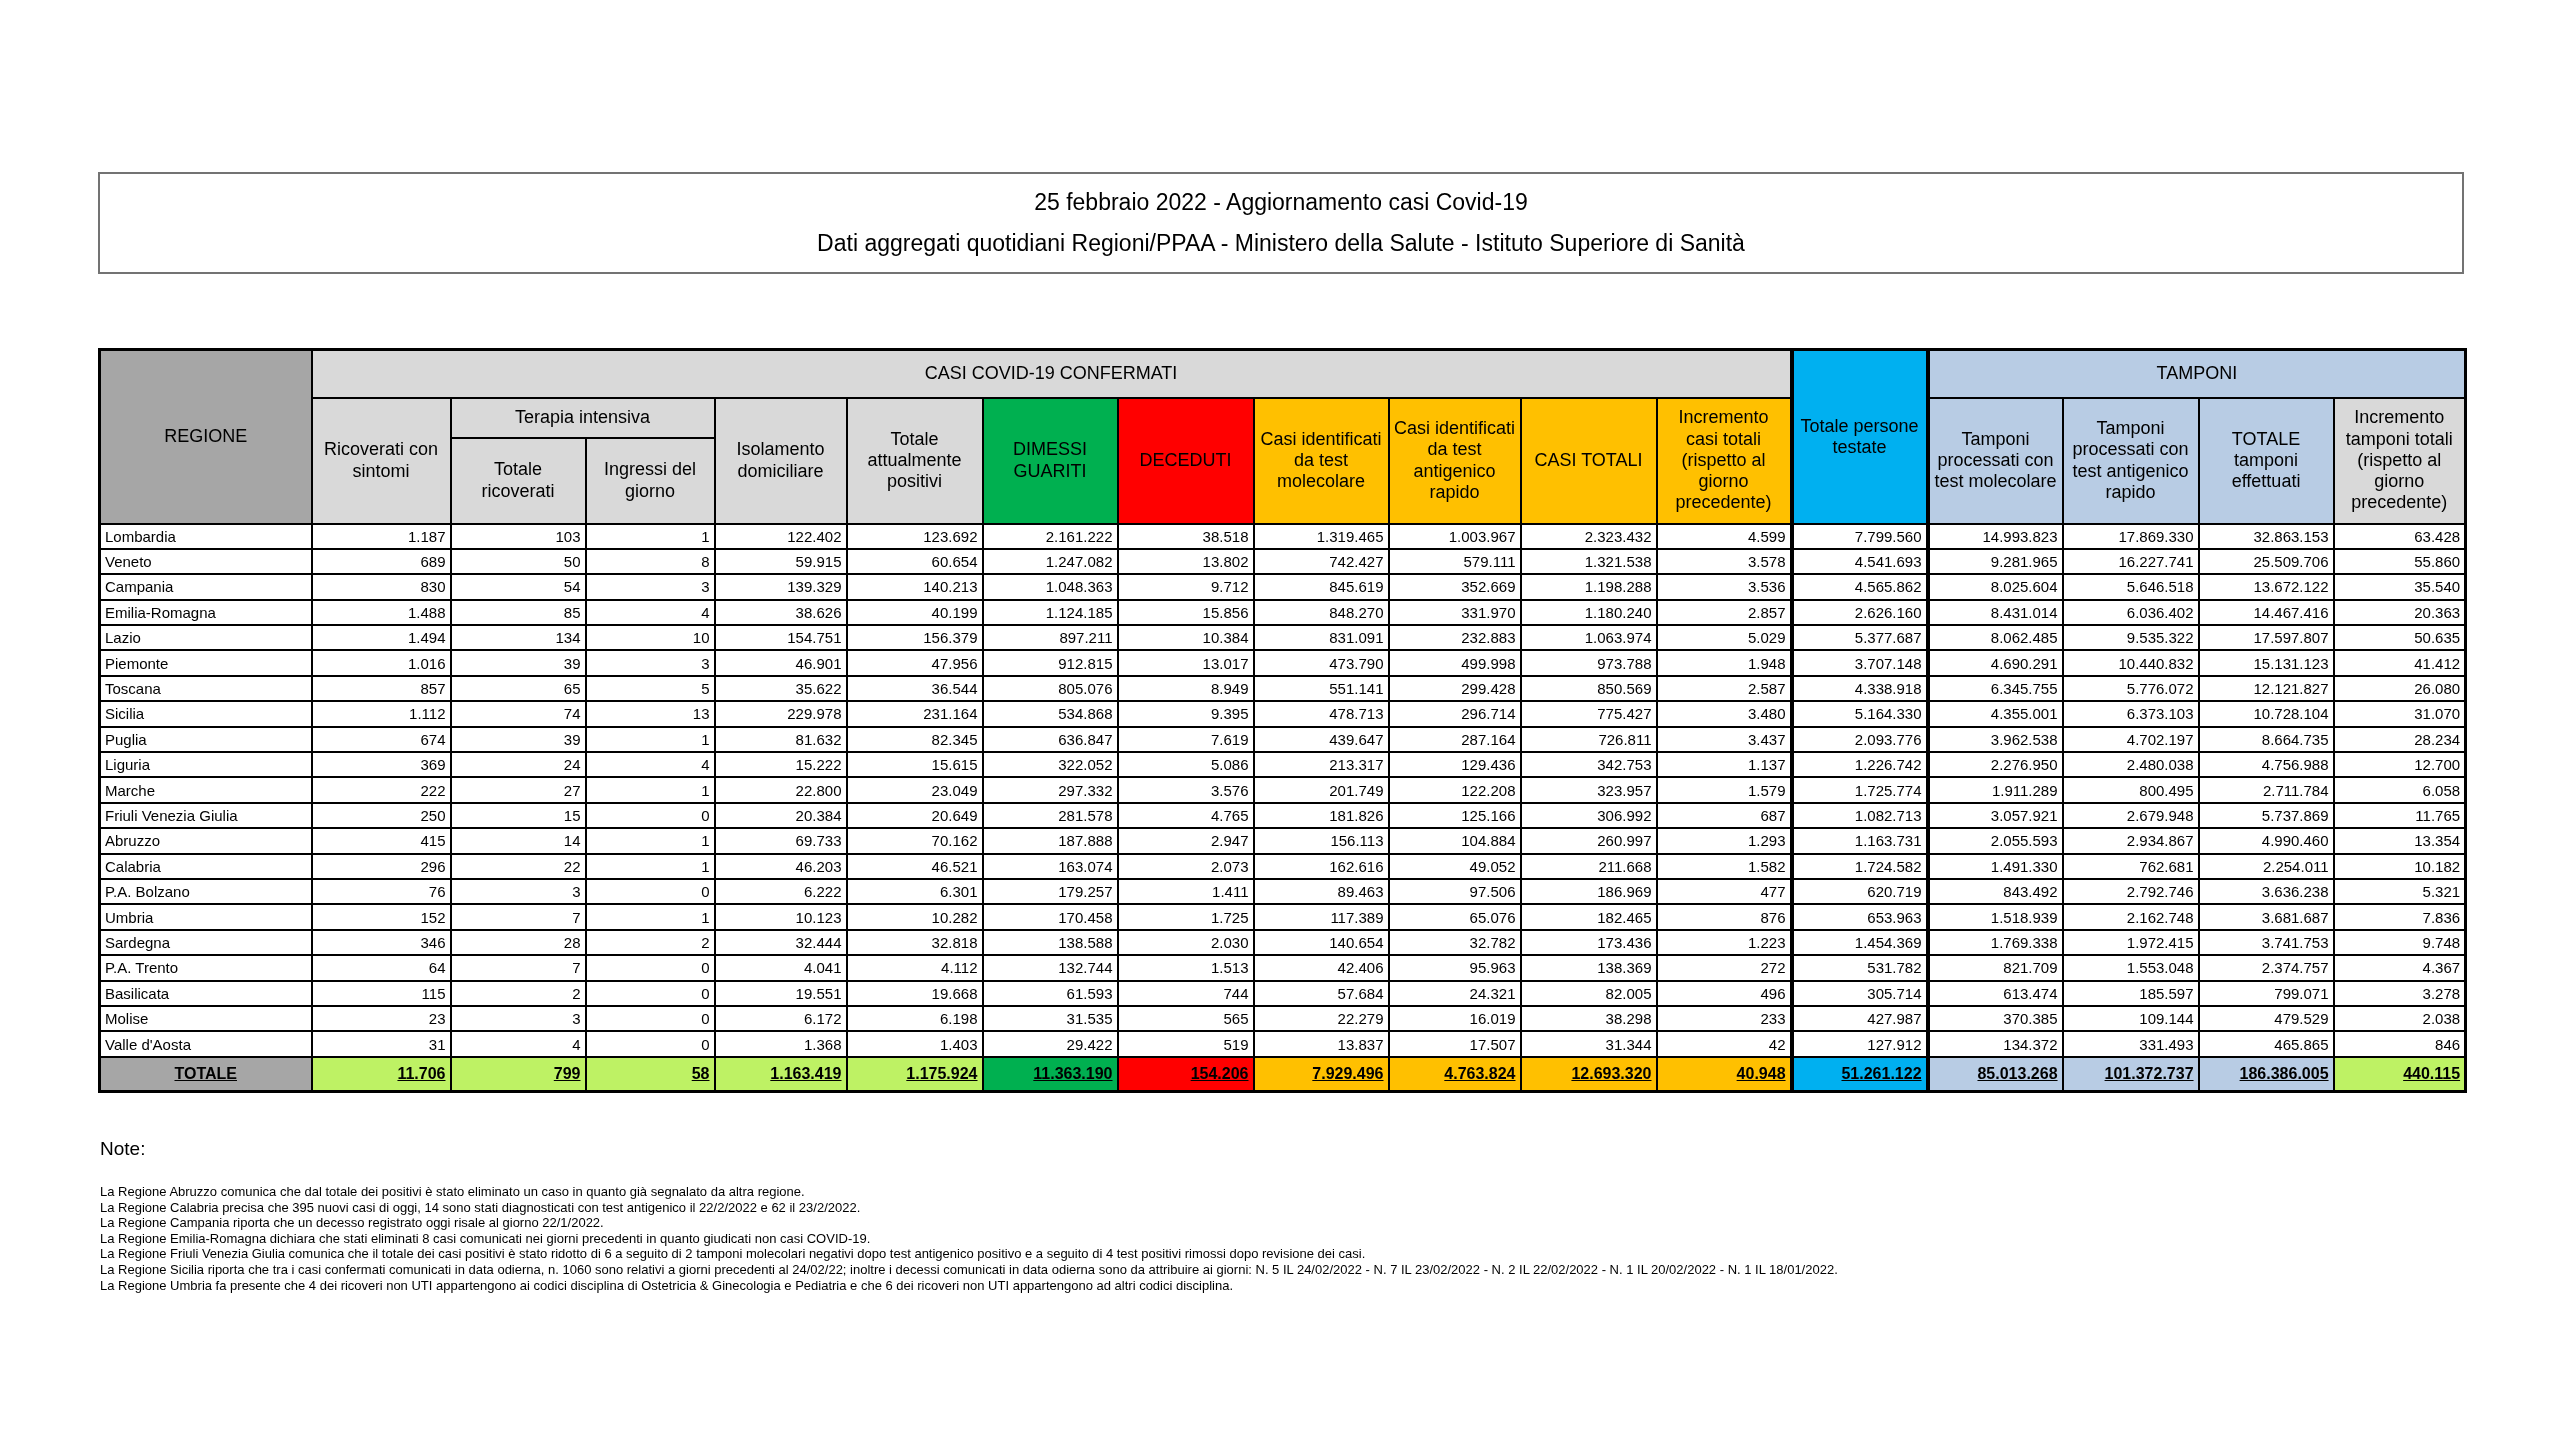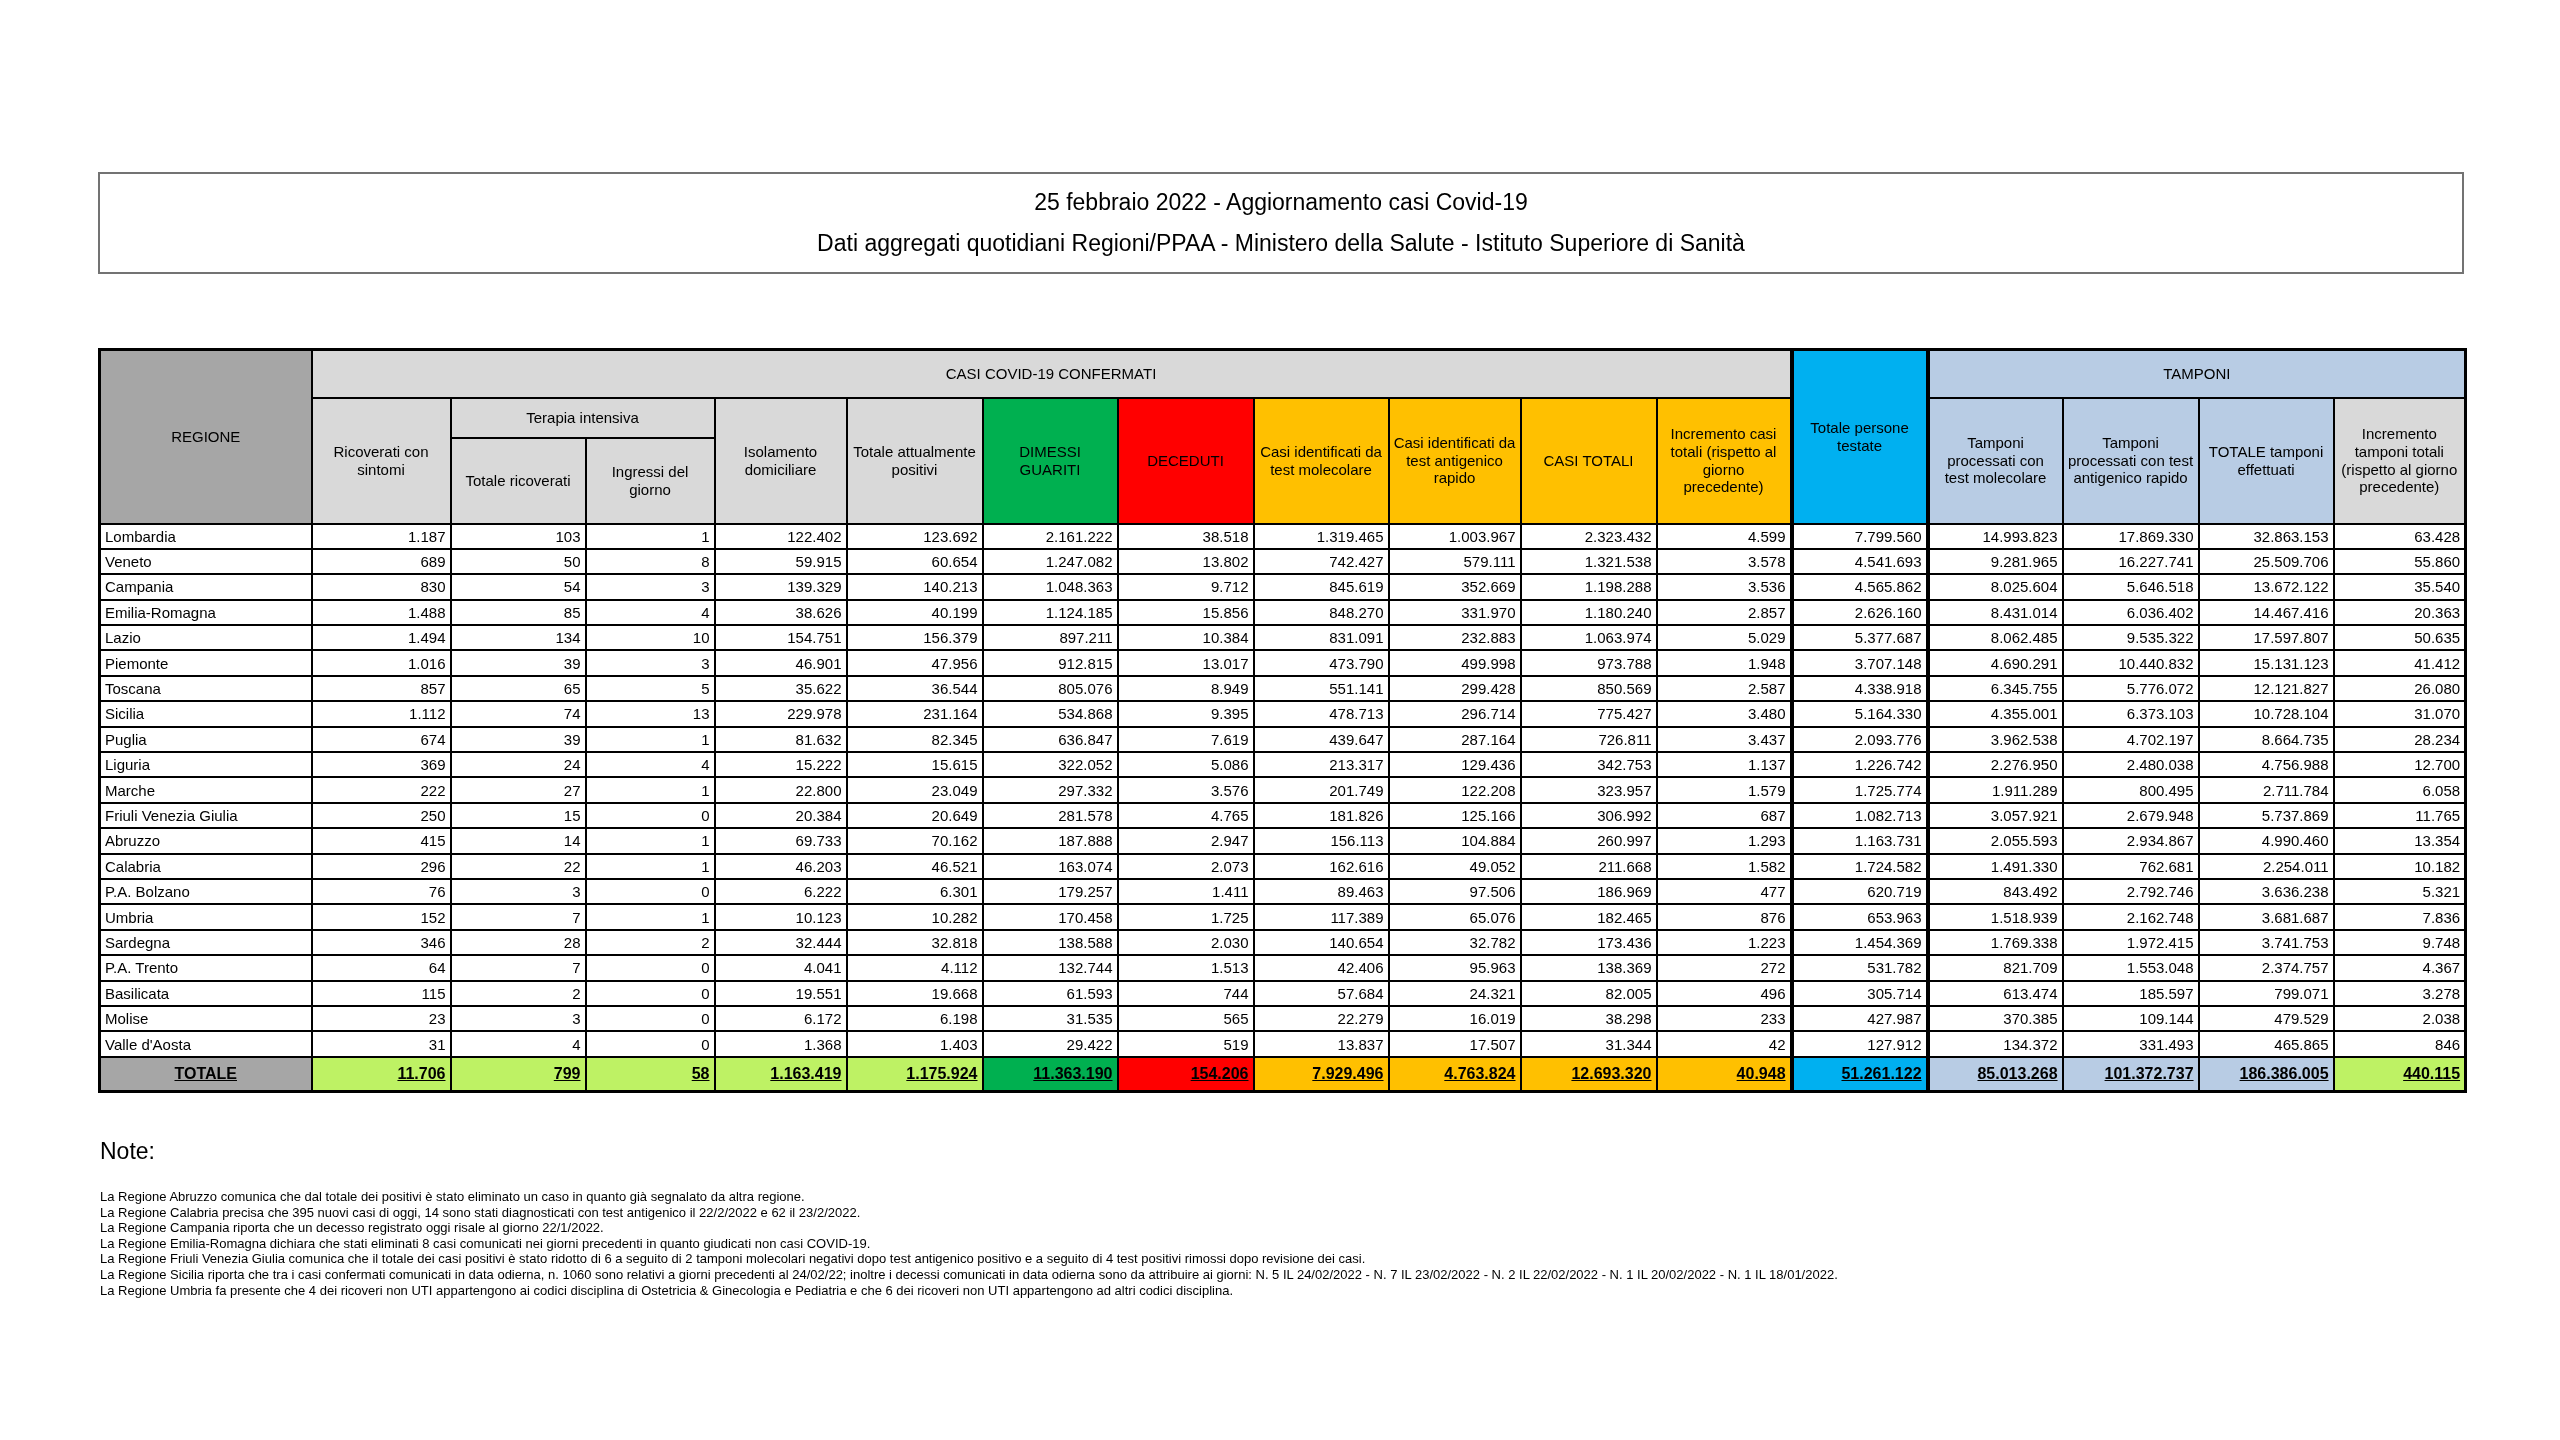--- a/index.html
+++ b/index.html
@@ -16,21 +16,21 @@
   .title-line{font-size:23px;line-height:1;white-space:nowrap;}
   .table-wrap{position:absolute;left:98px;top:348px;}
   table.covid{
     border-collapse:collapse;table-layout:fixed;width:2366px;
     border:3px solid #000;
   }
   table.covid th, table.covid td{
     border:2px solid #000;box-sizing:border-box;overflow:hidden;
     padding:0 4px;vertical-align:middle;
   }
-  table.covid thead th{font-weight:normal;text-align:center;font-size:15px;line-height:1.18;}
+  table.covid thead th{font-weight:normal;text-align:center;font-size:18px;line-height:1.18;}
   th.h-band{height:48px;font-weight:bold;font-size:17px;background:#D9D9D9;}
   th.h-band-tamponi{background:#B8CCE4;}
   th.h-region{background:#A6A6A6;font-weight:bold;font-size:16px;}
   th.h-terapia{height:40px;background:#D9D9D9;}
   th.h-sub3{height:86px;}
   th.h-plain{background:#D9D9D9;}
   th.h-green{background:#00B050;}
   th.h-red{background:#FF0000;color:#000000;font-weight:bold;}
   th.h-yellow{background:#FFC000;}
   th.h-cyan{background:#00B0F0;}
@@ -41,21 +41,21 @@
   tr.total-row td.region{text-align:center;background:#A6A6A6;}
   td.t-plain{background:#bef264;}
   td.t-green{background:#00B050;}
   td.t-red{background:#FF0000;}
   td.t-yellow{background:#FFC000;}
   td.t-cyan{background:#00B0F0;}
   td.t-blue{background:#B8CCE4;}
   .thickL{border-left:4px solid #000 !important;}
   .thickR{border-right:4px solid #000 !important;}
   .notes{position:absolute;left:100px;top:1138px;width:2380px;}
-  .notes-heading{font-size:23px;margin:0 0 24px 0;font-weight:normal;}
+  .notes-heading{font-size:19px;margin:0 0 24px 0;font-weight:normal;}
   .note-line{font-size:13px;line-height:15.6px;white-space:nowrap;}
 </style>
 </head>
 <body>
 
 <div class="title-box">
   <div class="title-line">25 febbraio 2022 - Aggiornamento casi Covid-19</div>
   <div class="title-line">Dati aggregati quotidiani Regioni/PPAA - Ministero della Salute - Istituto Superiore di Sanità</div>
 </div>
 

